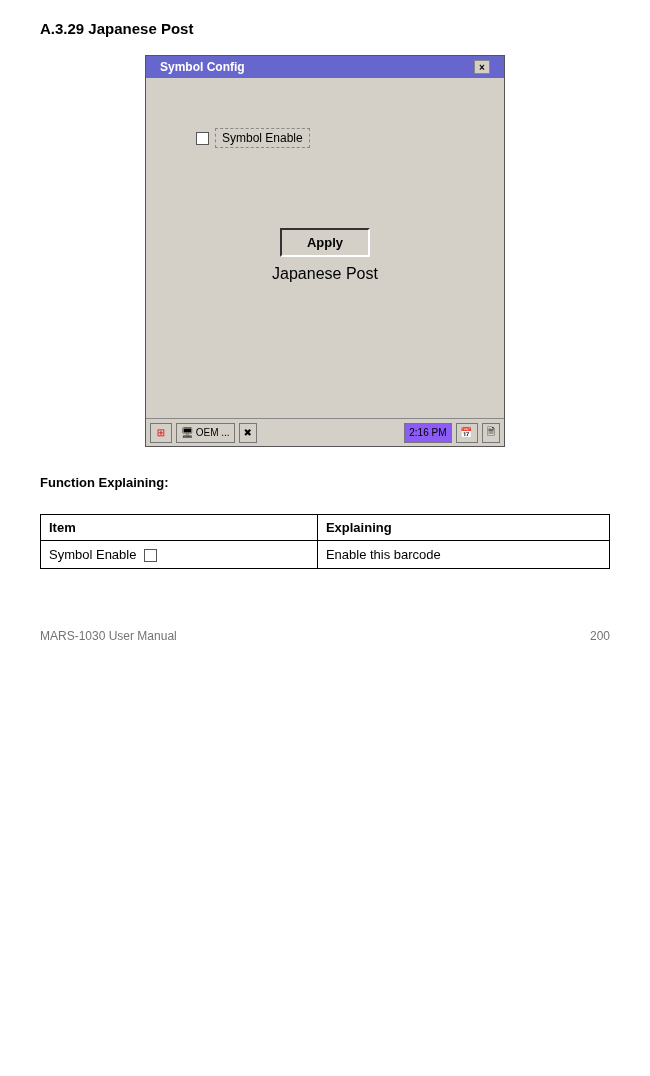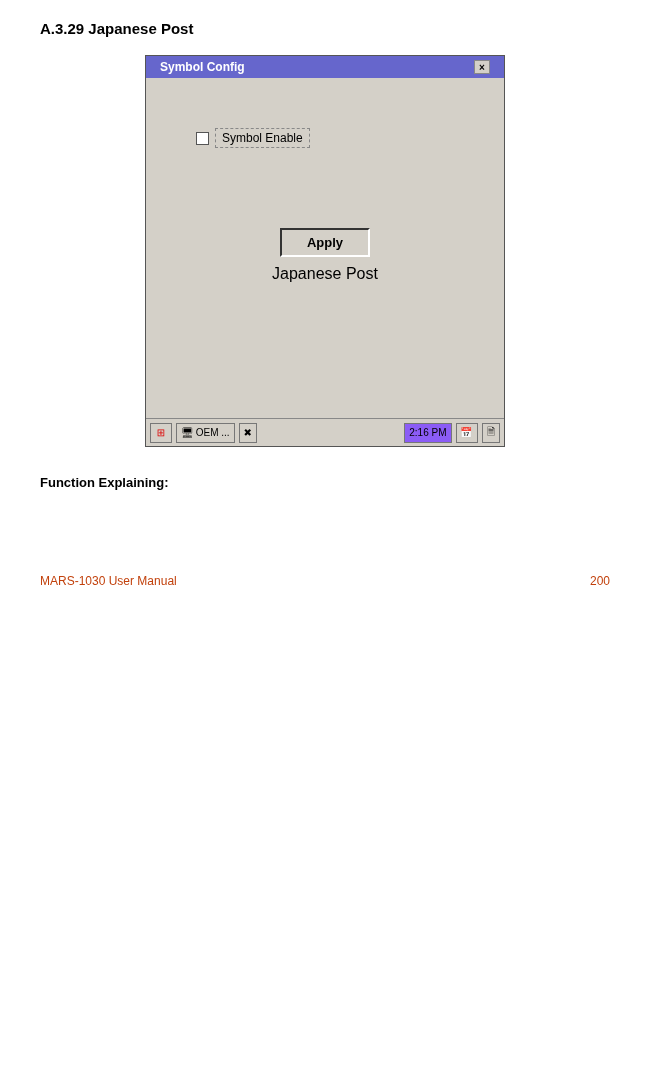--- a/index.html
+++ b/index.html
@@ -179,21 +179,21 @@
       display: inline-block;
       vertical-align: middle;
       margin-left: 4px;
     }
     .footer {
       margin-top: auto;
       padding-top: 60px;
       display: flex;
       justify-content: space-between;
       font-size: 12px;
-      color: #c2410c;
+      color: #737373;
     }
     .spacer { flex: 1; }
   </style>
 </head>
 <body>
 
 <div class="page-title">A.3.29  Japanese Post</div>
 
 <div class="screenshot-container">
   <div class="device-window">
@@ -231,20 +231,34 @@
       </div>
       <div class="taskbar-item">
         <span>🗎</span>
       </div>
     </div>
   </div>
 </div>
 
 <div class="function-section">
   <div class="function-title">Function Explaining:</div>
+  <table class="explain-table">
+    <thead>
+      <tr>
+        <th>Item</th>
+        <th>Explaining</th>
+      </tr>
+    </thead>
+    <tbody id="explain-tbody">
+    <tr>
+          <td>Symbol Enable <span class="cell-checkbox"></span></td>
+          <td>Enable this barcode</td>
+        </tr>
+      </tbody>
+  </table>
 </div>
 
 <div class="spacer"></div>
 
 <div class="footer">
   <span>MARS-1030 User Manual</span>
   <span>200</span>
 </div>
 
 </body></html>

